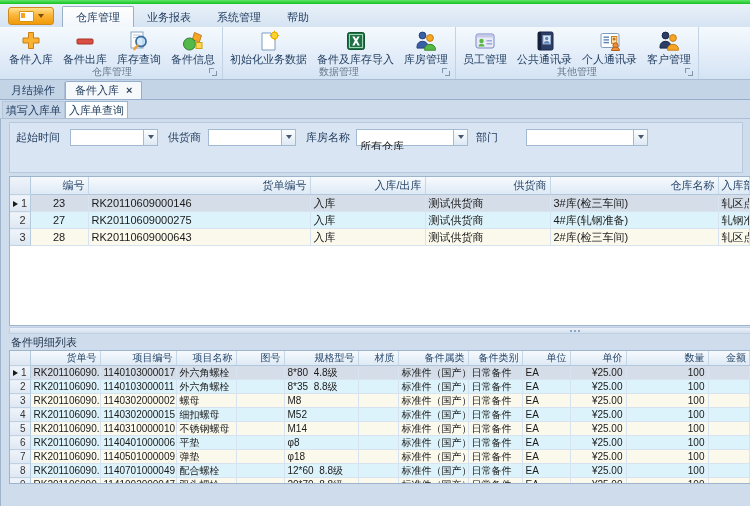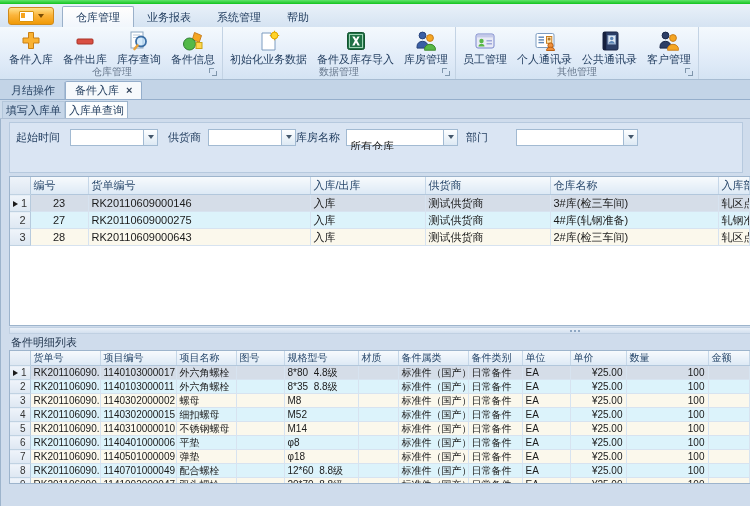--- a/index.html
+++ b/index.html
@@ -47,37 +47,37 @@
         background:#c6d6e8;cursor:pointer;white-space:nowrap;}
   .stab.active{background:#fbfdfe;border-color:#9db4cc;}
 
   
   .content{flex:1;background:#cfdcec;padding:3px 0 0 8px;overflow:hidden;border-left:1px solid #9db4cc;box-sizing:border-box;}
 
   .filter-panel{width:734px;height:51px;background:#dae5f3;border:1px solid #b6c9de;box-sizing:border-box;
                 padding:5px 0 0 6px;margin-bottom:3px;}
   .f-row{display:flex;align-items:center;height:18px;margin-bottom:4px;}
   .f-label{color:#1e3a5c;overflow:hidden;white-space:nowrap;}
-  .w1{width:54px}.w2{width:40px;margin-left:10px}.w3{width:50px;}.w4{width:50px;margin-left:8px}
+  .w1{width:54px}.w2{width:40px;margin-left:10px}.w3{width:50px;margin-left:10px}.w4{width:50px;margin-left:8px}
   .combo{display:flex;height:17px;background:#fff;border:1px solid #a2bad2;box-sizing:border-box;cursor:pointer;}
   .combo .val{flex:1;padding:10px 3px;line-height:13px;overflow:hidden;white-space:nowrap;}
   .combo .btn{width:13px;background:linear-gradient(#fdfeff,#dde9f4);border-left:1px solid #a2bad2;
               display:flex;align-items:center;justify-content:center;}
   .car{width:0;height:0;border-left:3px solid transparent;border-right:3px solid transparent;border-top:4px solid #44576b;}
   .fw1{width:88px}.fw2{width:88px}.fw3{width:112px}.fw4{width:122px}
   .tbox{height:17px;border:1px solid #a2bad2;box-sizing:border-box;padding:0 3px;font:inherit;background:#fff;outline:none;}
 
   .gb-caption{height:14px;line-height:14px;color:#22364e;margin:0 0 1px 2px;}
   .grid-box{width:742px;background:#fff;border:1px solid #9db4cc;overflow:hidden;box-sizing:border-box;}
   #ordersBox{height:150px;}
   #detailsBox{height:134px;}
 
   table.grid{border-collapse:collapse;table-layout:fixed;width:100%;}
   .grid th{height:17px;background:linear-gradient(#f7fafd,#dde9f5);border-right:1px solid #c6d7e8;
-           border-bottom:1px solid #b2c7dc;color:#29486b;font-weight:normal;text-align:left;
+           border-bottom:1px solid #b2c7dc;color:#29486b;font-weight:normal;text-align:right;
            padding:0 3px;overflow:hidden;white-space:pre;}
   .grid td{height:16px;border-right:1px solid #d7e3f0;border-bottom:1px solid #d7e3f0;padding:0 3px;
            overflow:hidden;white-space:pre;}
   .grid td.sel,.grid th.sel{background:linear-gradient(#eff4fa,#dde7f2);border-right:1px solid #b6cadd;
            border-bottom:1px solid #c0d2e2;text-align:right;padding-right:4px;color:#333;}
   .grid tbody tr:nth-child(odd)  td:not(.sel){background:#fbf8ec;}
   .grid tbody tr:nth-child(even) td:not(.sel){background:#dcf3fb;}
   .grid tbody tr:first-child     td:not(.sel){background:#d5dde8;}
   .mk{display:none;width:0;height:0;border-top:3.5px solid transparent;border-bottom:3.5px solid transparent;
       border-left:5px solid #1a1a1a;margin-right:3px;vertical-align:middle;}
@@ -213,43 +213,43 @@
             <path d="M5.5 17.5c0-1.8 1.4-2.8 3-2.8s3 1 3 2.8z" fill="#58b847"></path>
             <rect x="13.5" y="11" width="5.5" height="1.5" fill="#9fa8da"></rect>
             <rect x="13.5" y="14" width="5.5" height="1.5" fill="#9fa8da"></rect>
               </svg>
             </span>
           <span class="lbl">员工管理</span>
         </div>
         <div class="rbtn">
           <span>
               <svg viewBox="0 0 24 24" width="24" height="24">
+            <rect x="5" y="3" width="15" height="18" rx="1.5" fill="#2c3e66" stroke="#1a2747"></rect>
+            <rect x="5" y="3" width="3.2" height="18" fill="#16203d"></rect>
+            <rect x="10" y="6.5" width="7.5" height="8.5" fill="#dfe8f2" stroke="#8fa8c8"></rect>
+            <circle cx="13.7" cy="9.5" r="1.7" fill="#5b84b5"></circle>
+            <path d="M10.8 14.6c0-1.6 1.3-2.5 2.9-2.5s2.9.9 2.9 2.5z" fill="#5b84b5"></path>
+              </svg>
+            </span>
+          <span class="lbl">公共通讯录</span>
+        </div>
+        <div class="rbtn">
+          <span>
+              <svg viewBox="0 0 24 24" width="24" height="24">
             <rect x="3" y="4.5" width="18" height="14" rx="1.5" fill="#fff" stroke="#7d9cc0"></rect>
             <rect x="5.5" y="7.5" width="5.5" height="1.4" fill="#5b84b5"></rect>
             <rect x="5.5" y="10.2" width="5.5" height="1.4" fill="#5b84b5"></rect>
             <rect x="5.5" y="12.9" width="5.5" height="1.4" fill="#5b84b5"></rect>
             <rect x="13.5" y="7.5" width="5.3" height="6.8" fill="#fde3b0" stroke="#c87e1e"></rect>
             <circle cx="16.1" cy="10" r="1.5" fill="#b5762a"></circle>
             <circle cx="17.5" cy="16.5" r="2.6" fill="#f0903c" stroke="#b95f12"></circle>
             <path d="M13.5 21.5c0-2.1 1.8-3.3 4-3.3s4 1.2 4 3.3z" fill="#f0903c" stroke="#b95f12"></path>
               </svg>
             </span>
           <span class="lbl">个人通讯录</span>
-        </div>
-        <div class="rbtn">
-          <span>
-              <svg viewBox="0 0 24 24" width="24" height="24">
-            <rect x="5" y="3" width="15" height="18" rx="1.5" fill="#2c3e66" stroke="#1a2747"></rect>
-            <rect x="5" y="3" width="3.2" height="18" fill="#16203d"></rect>
-            <rect x="10" y="6.5" width="7.5" height="8.5" fill="#dfe8f2" stroke="#8fa8c8"></rect>
-            <circle cx="13.7" cy="9.5" r="1.7" fill="#5b84b5"></circle>
-            <path d="M10.8 14.6c0-1.6 1.3-2.5 2.9-2.5s2.9.9 2.9 2.5z" fill="#5b84b5"></path>
-              </svg>
-            </span>
-          <span class="lbl">公共通讯录</span>
         </div>
         <div class="rbtn">
           <span>
               <svg viewBox="0 0 24 24" width="24" height="24">
             <circle cx="8.5" cy="6.5" r="3.4" fill="#2c3e66" stroke="#1a2747"></circle>
             <path d="M3 17.5c0-3.2 2.5-5.2 5.5-5.2s5.5 2 5.5 5.2v1.6H3z" fill="#2c3e66" stroke="#1a2747"></path>
             <circle cx="16" cy="9" r="3.4" fill="#f5a623" stroke="#c87e1e"></circle>
             <path d="M10.5 20.5c0-3.2 2.5-5.2 5.5-5.2s5.5 2 5.5 5.2v.7H10.5z" fill="#f5a623" stroke="#c87e1e"></path>
               </svg>
             </span>

